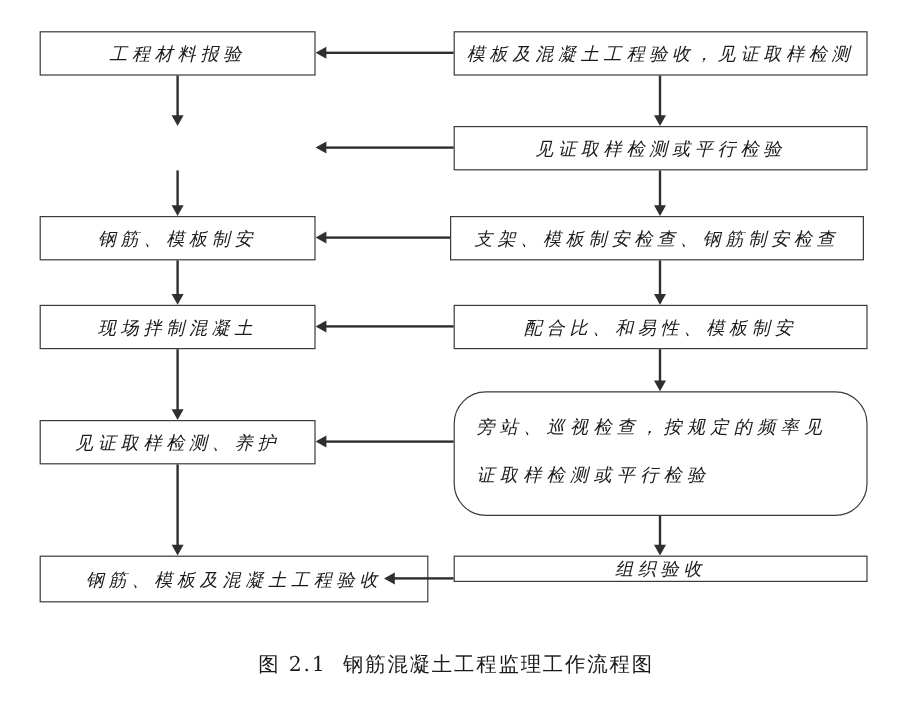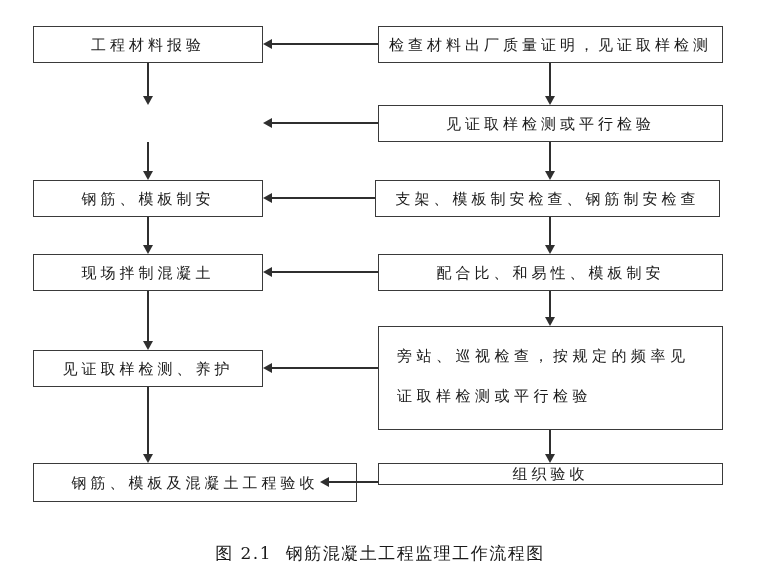--- a/index.html
+++ b/index.html
@@ -12,26 +12,26 @@
   #canvas{
     position:relative;width:760px;height:584px;background:var(--bg);
     font-family:"DejaVu Serif","Liberation Serif",serif;
     color:var(--text);overflow:hidden;
   }
   .box{
     position:absolute;box-sizing:border-box;
     border:1.5px solid var(--box-border);background:var(--bg);
     display:flex;align-items:center;justify-content:center;
     font-size:15px;letter-spacing:4px;line-height:1.2;
-    text-align:center;white-space:nowrap;
+    text-align:center;white-space:nowrap;font-style:italic;
   }
   .box.multiline{
     align-items:flex-start;justify-content:flex-start;
     text-align:left;white-space:normal;
-    padding:9px 14px 0 18px;line-height:40px;letter-spacing:4.5px;
+    padding:9px 14px 0 18px;line-height:40px;letter-spacing:4.5px;border-radius:27px;
   }
   .varrow{position:absolute;width:12px;}
   .varrow::before{
     content:"";position:absolute;left:5px;top:0;bottom:8px;width:1.5px;
     background:var(--line);
   }
   .varrow::after{
     content:"";position:absolute;left:1px;bottom:0;width:0;height:0;
     border-left:5px solid transparent;border-right:5px solid transparent;
     border-top:9px solid var(--line);
@@ -67,21 +67,21 @@
     <span>现场拌制混凝土</span>
   </div>
   <div class="box" style="left:33px;top:350px;width:230px;height:37px">
     <span>见证取样检测、养护</span>
   </div>
   <div class="box" style="left:33px;top:463px;width:324px;height:39px">
     <span>钢筋、模板及混凝土工程验收</span>
   </div>
 
   <div class="box" style="left:378px;top:26px;width:345px;height:37px">
-    <span>检查材料出厂质量证明，见证取样检测</span>
+    <span>模板及混凝土工程验收，见证取样检测</span>
   </div>
   <div class="box" style="left:378px;top:105px;width:345px;height:37px">
     <span>见证取样检测或平行检验</span>
   </div>
   <div class="box" style="left:375px;top:180px;width:345px;height:37px">
     <span>支架、模板制安检查、钢筋制安检查</span>
   </div>
   <div class="box" style="left:378px;top:254px;width:345px;height:37px">
     <span>配合比、和易性、模板制安</span>
   </div>

